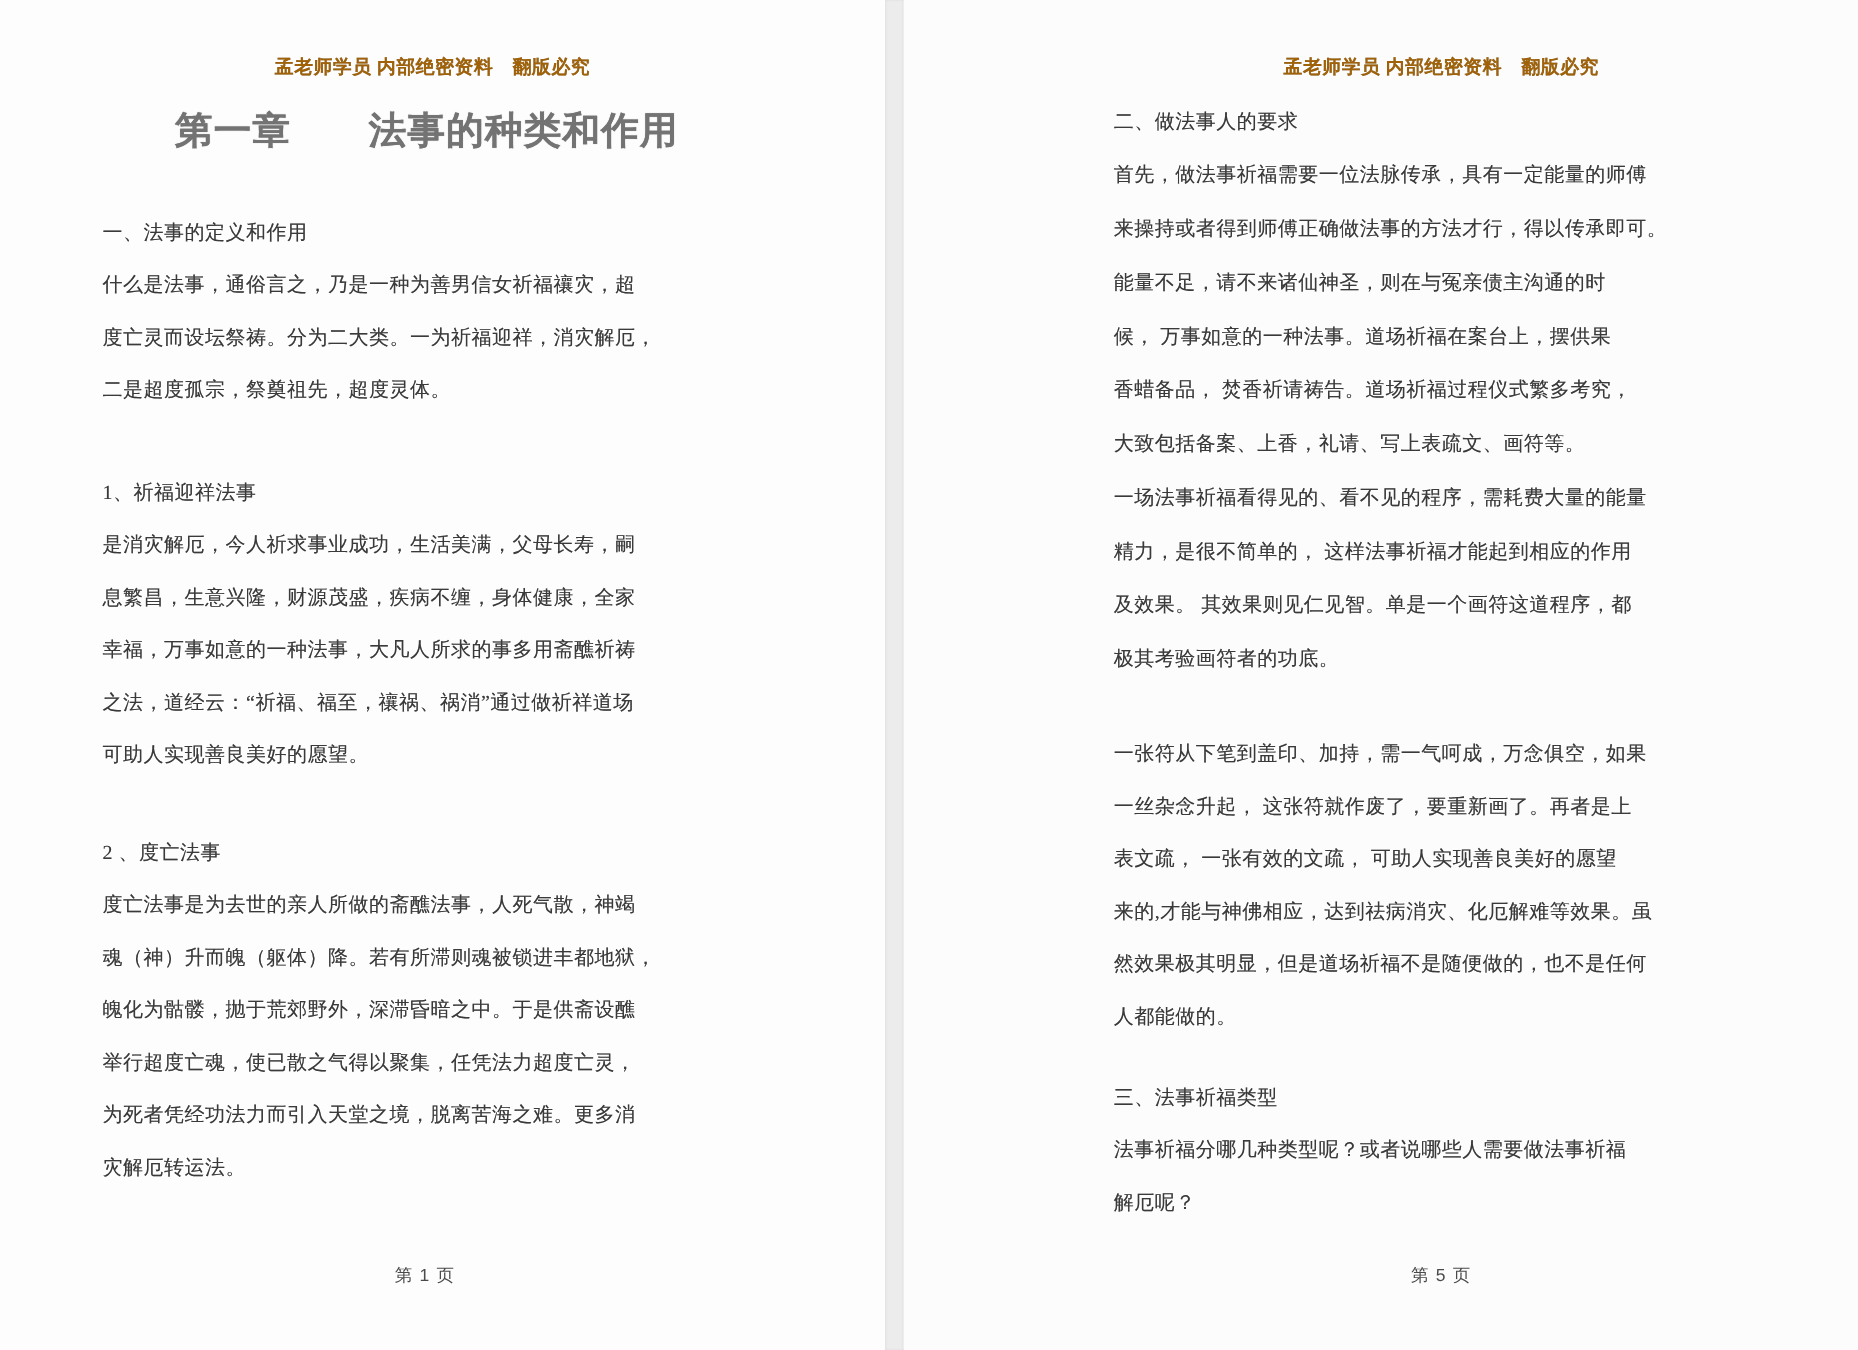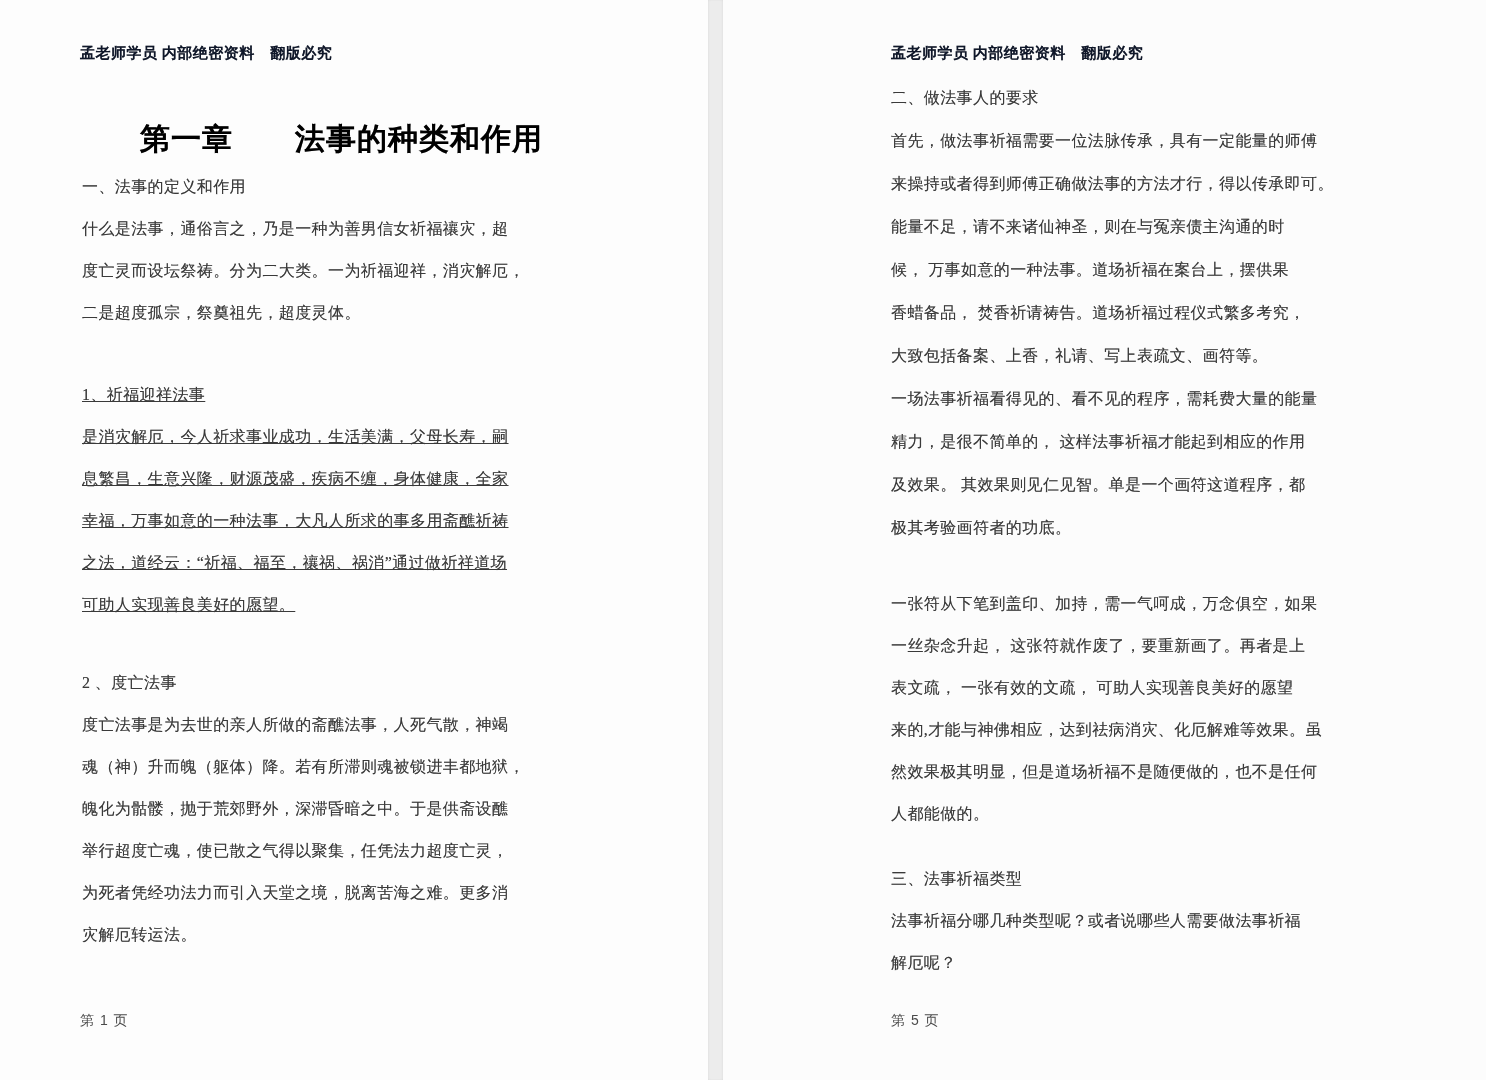--- a/index.html
+++ b/index.html
@@ -25,41 +25,41 @@
     position: absolute;
     top: 0; left: 708px;
     width: 15px; height: 1080px;
     background: #ececec;
     box-shadow: inset 1px 0 2px rgba(0,0,0,0.04), inset -1px 0 2px rgba(0,0,0,0.04);
   }
   .page-2 { left: 723px; width: 763px; background: #fcfcfc; }
 
   .doc-header {
     position: absolute;
+    text-align: center;
     font-size: 15px;
     font-weight: bold;
-    color: #0f172a;
+    color: #a16207;
     letter-spacing: 0.5px;
     white-space: pre;
     text-shadow: 0 0 0.5px rgba(70,70,70,0.55);
   }
   .page-1 .doc-header { top: 44px; left: 80px; width: 532px; }
   .page-2 .doc-header { top: 44px; left: 168px; width: 524px; }
 
   .doc-title {
     position: absolute;
     top: 84px;
     left: 140px;
     font-size: 30px;
     font-weight: bold;
-    color: #000000;
+    color: #737373;
     letter-spacing: 1px;
     white-space: pre;
     text-shadow: 0 0 0.6px rgba(30,30,30,0.6);
-    margin-top: 35px;
   }
 
   .text-block {
     position: absolute;
     left: 82px;
     width: 545px;
     color: #3a3a3a;
     font-size: 16px;
     letter-spacing: 0.4px;
     text-shadow: 0 0 0.5px rgba(58,58,58,0.5);
@@ -67,30 +67,31 @@
   .page-2 .text-block { left: 168px; width: 535px; }
 
   .text-block .line {
     height: 42px;
     line-height: 42px;
     white-space: pre;
   }
   .page-2 .block-a .line { height: 43px; line-height: 43px; }
 
   .p1-block-a { top: 166px; }
-  .p1-block-b { top: 374px; text-decoration: underline; }
+  .p1-block-b { top: 374px; }
   .p1-block-c { top: 662px; }
 
   .p2-block-a { top: 76px; }
   .p2-block-b { top: 583px; }
   .p2-block-c { top: 858px; }
 
   .doc-footer {
     position: absolute;
     top: 1012px;
+    text-align: center;
     font-size: 14px;
     color: #4a4a4a;
     letter-spacing: 1px;
     white-space: pre;
     font-family: "Liberation Sans", "DejaVu Sans", sans-serif;
   }
   .page-1 .doc-footer { left: 80px; width: 520px; }
   .page-2 .doc-footer { left: 168px; width: 524px; }
 </style>
 </head>

